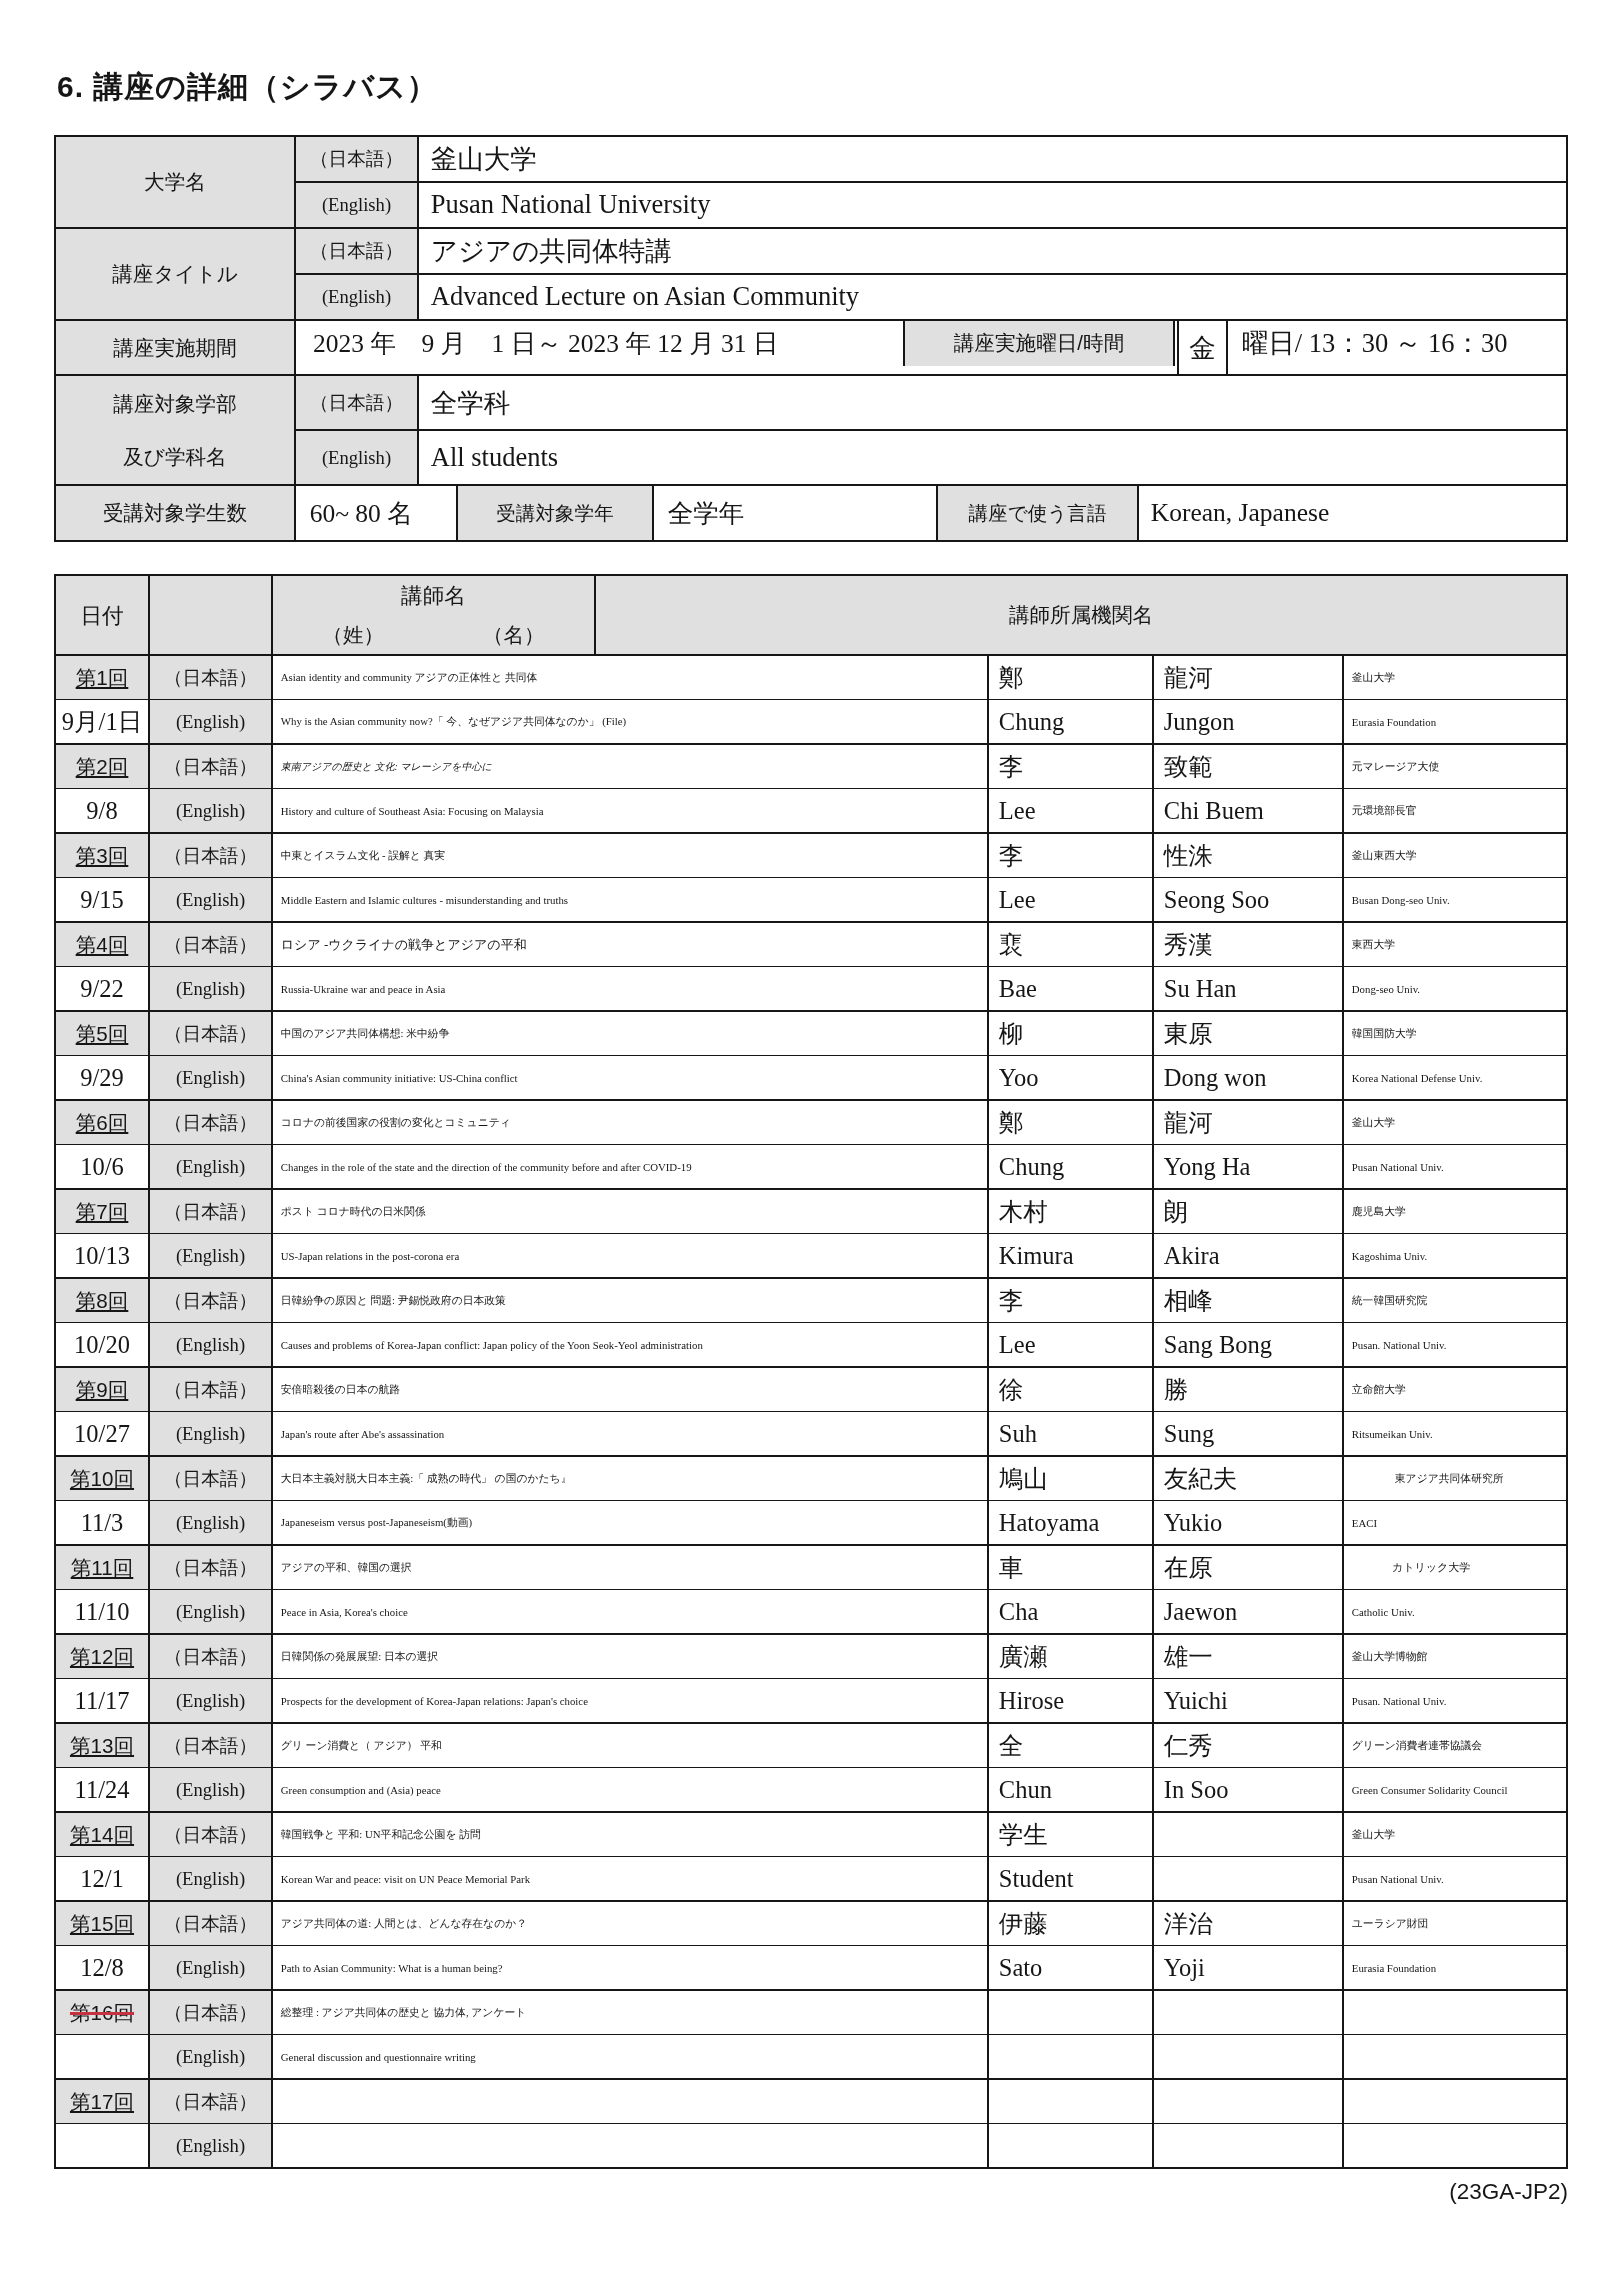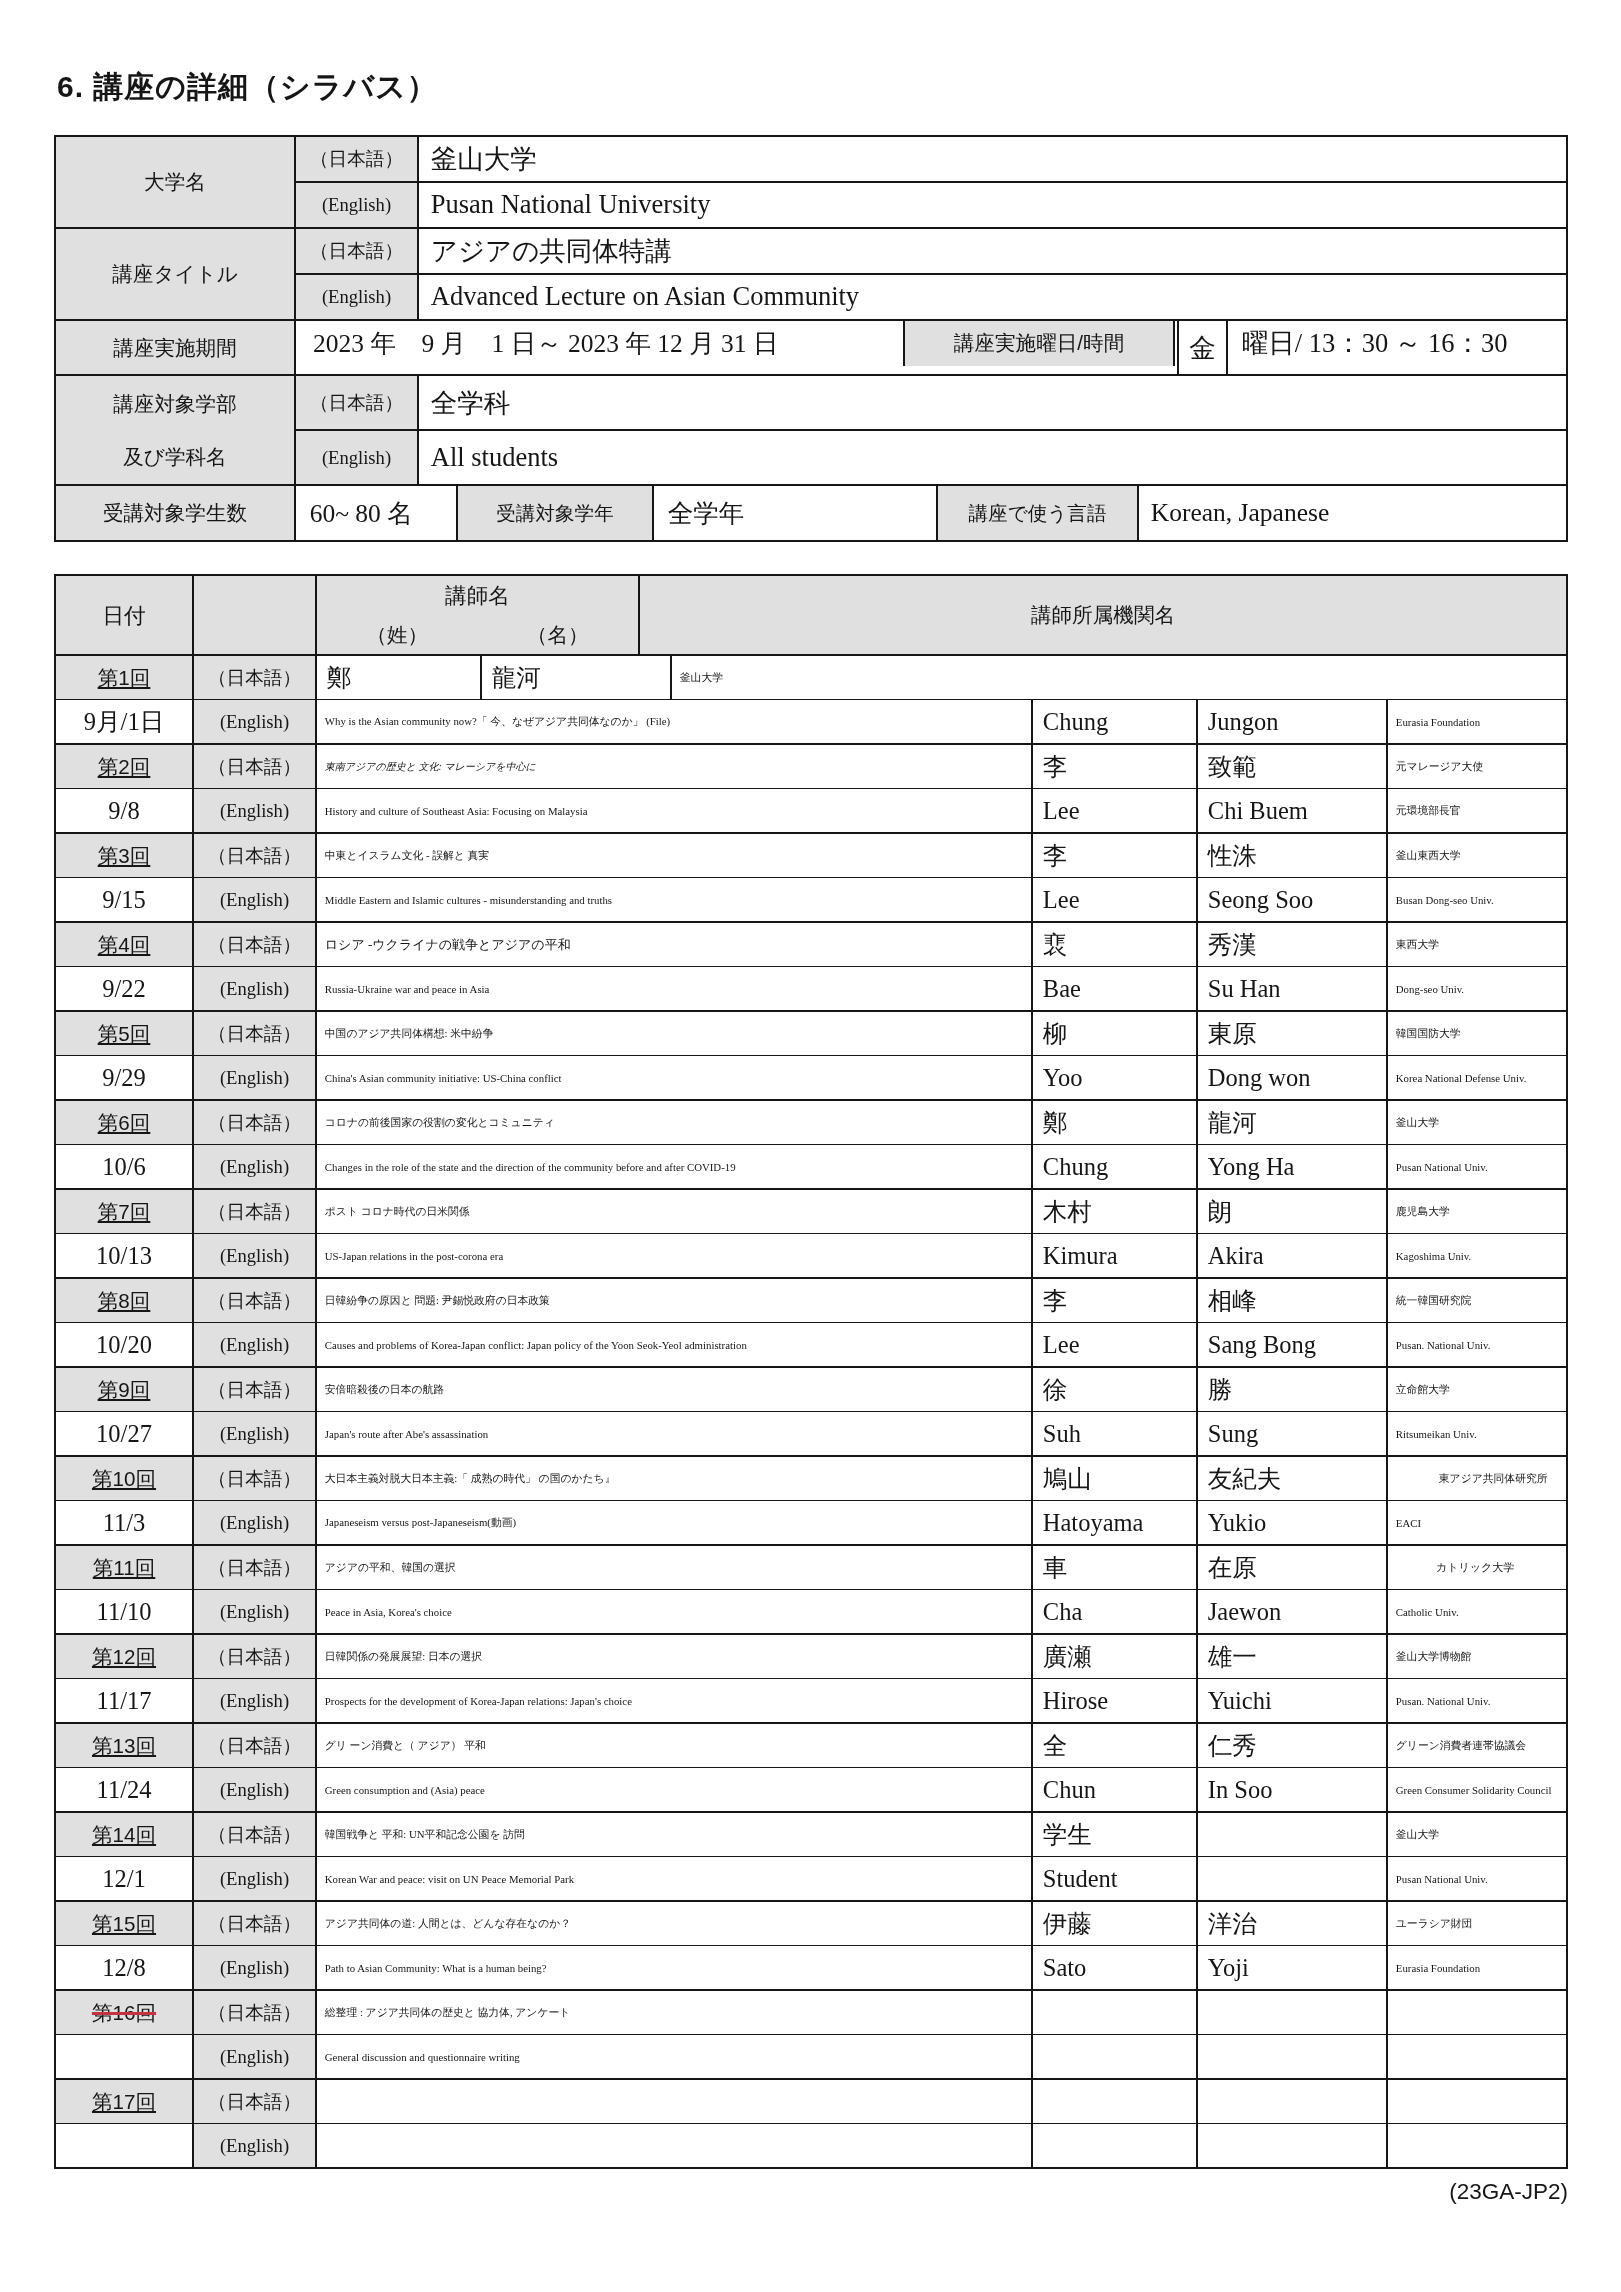--- a/index.html
+++ b/index.html
@@ -69,21 +69,21 @@
   
   .schedule{
     margin:32px 0 0 54px;width:1514px;box-sizing:border-box;
     border:2.9px solid #161616;
   }
   .thead{
     display:flex;height:78px;border-bottom:2.9px solid #161616;background:#e0e0e0;
     font-family:"Liberation Sans","DejaVu Sans",sans-serif;
   }
   .c{box-sizing:border-box;display:flex;align-items:center;min-width:0;overflow:hidden;}
-  .c1{width:138px;flex:none;border-right:2.9px solid #161616;justify-content:center;}
+  .c1{width:94px;flex:none;border-right:2.9px solid #161616;justify-content:center;}
   .c2{width:123px;flex:none;border-right:2.9px solid #161616;justify-content:center;}
   .c3{width:716px;flex:none;border-right:2px solid #161616;padding:0 7.8px;}
   .c4{width:165px;flex:none;border-right:2px solid #161616;padding-left:9.8px;}
   .c5{width:190px;flex:none;border-right:2px solid #161616;padding-left:9.8px;}
   .c6{flex:1;padding-left:7.8px;}
   .thead .c{font-size:21.6px;}
   .thead .c3{justify-content:center;}
   .thead .c6{justify-content:center;padding-left:0;font-size:20.6px;}
   .c45{
     width:323px;flex:none;border-right:2px solid #161616;box-sizing:border-box;
@@ -207,20 +207,21 @@
         <span>（名）</span>
       </div>
     </div>
     <div class="c c6">講師所属機関名</div>
   </div>
   <div id="schedule-body">
       <div class="tgroup">
         <div class="trow">
           <div class="c c1 gray kai">第1回</div>
           <div class="c c2 gray jlabel">（日本語）</div>
+          <div class="c c3 theme fit" style="font-size: 10.8px;">Asian identity and community アジアの正体性と 共同体</div>
           <div class="c c4 name">鄭</div>
           <div class="c c5 name">龍河</div>
           <div class="c c6 inst fit" style="font-size: 10.8px;">釜山大学</div>
         </div>
         <div class="trow sub">
           <div class="c c1 date">9月/1日</div>
           <div class="c c2 gray elabel">(English)</div>
           <div class="c c3 theme fit" style="font-size: 10.8px;">Why is the Asian community now?「 今、なぜアジア共同体なのか」 (File)</div>
           <div class="c c4 name">Chung</div>
           <div class="c c5 name">Jungon</div>

